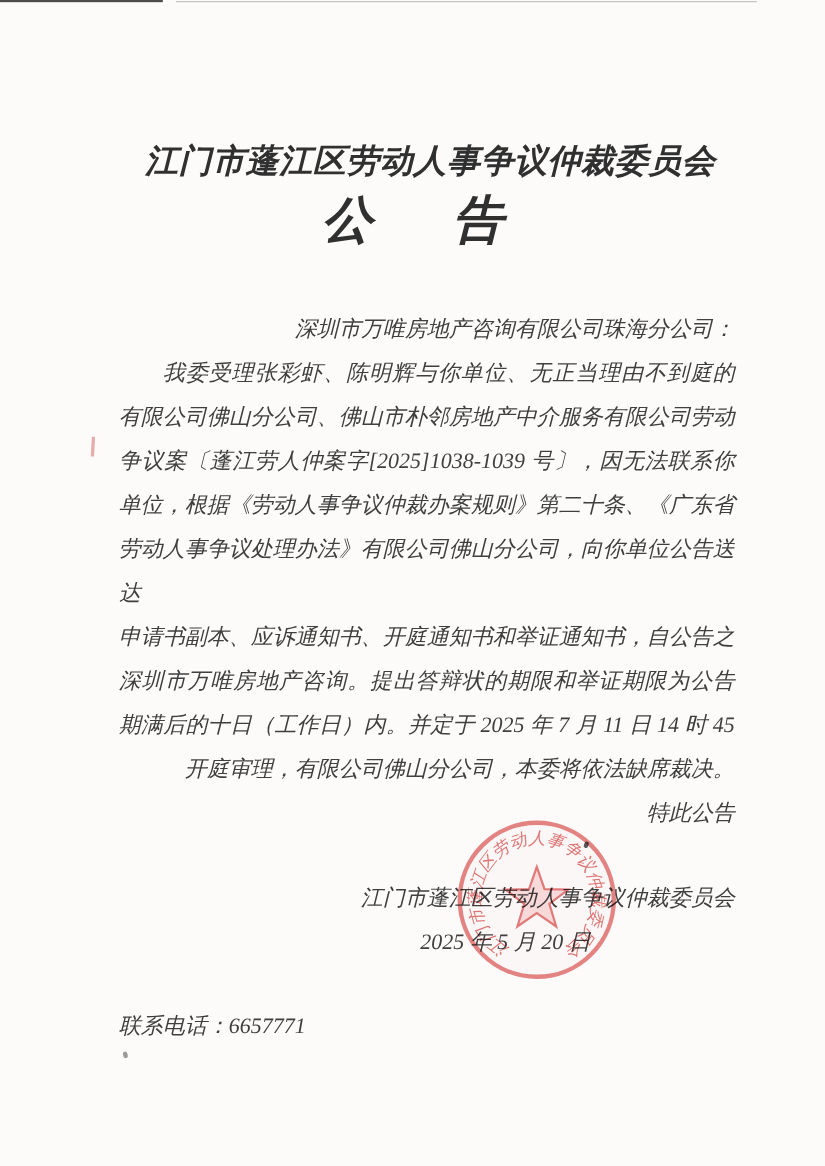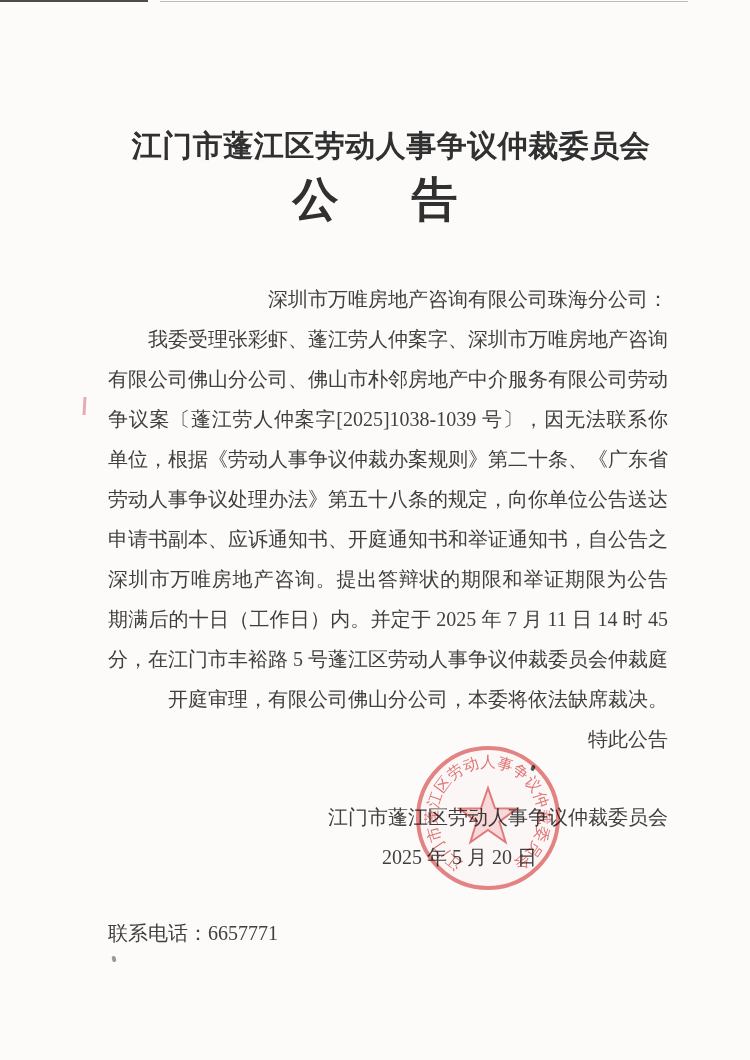--- a/index.html
+++ b/index.html
@@ -3,20 +3,21 @@
 <meta charset="utf-8">
 <style>
   html,body{margin:0;padding:0;}
   .page{
     position:relative;
     width:750px;height:1060px;
     background:#fcfbfa;
     overflow:hidden;
     font-family:"Liberation Serif","DejaVu Serif",serif;
     color:#3f3f3f;
+    font-style:italic;
   }
   
   .scan-line-a{position:absolute;left:0;top:0;width:148px;height:2px;background:#4c4c4c;}
   .scan-line-b{position:absolute;left:160px;top:1px;width:528px;height:1px;background:#bcbcbc;}
   .red-tick{position:absolute;left:83px;top:397px;width:3px;height:18px;background:rgba(205,95,95,.5);transform:rotate(3deg);}
   .speck-a{position:absolute;left:531px;top:765px;width:4px;height:6px;background:#5a5a5a;border-radius:2px;transform:rotate(20deg);}
   .speck-b{position:absolute;left:112px;top:956px;width:4px;height:6px;background:#9a9a9a;border-radius:2px;transform:rotate(-15deg);}
 
   .doc-title{
     position:absolute;left:0;top:126px;width:750px;
@@ -63,29 +64,28 @@
   <div class="speck-b"></div>
 
   <div class="doc-title">江门市蓬江区劳动人事争议仲裁委员会</div>
   <div class="doc-subtitle">
     <span>公</span>
     <span>告</span>
   </div>
 
   <div class="content">
     <div class="line">深圳市万唯房地产咨询有限公司珠海分公司：</div>
-    <div class="jline indent">我委受理张彩虾、蓬江劳人仲案字、深圳市万唯房地产咨询</div>
+    <div class="jline indent">我委受理张彩虾、陈明辉与你单位、无正当理由不到庭的</div>
     <div class="jline">有限公司佛山分公司、佛山市朴邻房地产中介服务有限公司劳动</div>
     <div class="jline">争议案〔蓬江劳人仲案字[2025]1038-1039 号〕，因无法联系你</div>
     <div class="jline">单位，根据《劳动人事争议仲裁办案规则》第二十条、《广东省</div>
-    <div class="jline">劳动人事争议处理办法》第五十八条的规定，向你单位公告送达</div>
+    <div class="jline">劳动人事争议处理办法》有限公司佛山分公司，向你单位公告送达</div>
     <div class="jline">申请书副本、应诉通知书、开庭通知书和举证通知书，自公告之</div>
     <div class="jline">深圳市万唯房地产咨询。提出答辩状的期限和举证期限为公告</div>
     <div class="jline">期满后的十日（工作日）内。并定于 2025 年 7 月 11 日 14 时 45</div>
-    <div class="jline">分，在江门市丰裕路 5 号蓬江区劳动人事争议仲裁委员会仲裁庭</div>
     <div class="line">开庭审理，有限公司佛山分公司，本委将依法缺席裁决。</div>
     <div class="line closing">特此公告</div>
     <div class="signature">江门市蓬江区劳动人事争议仲裁委员会</div>
     <div class="date">2025 年 5 月 20 日</div>
     <div class="contact">联系电话：6657771</div>
   </div>
 
   <svg class="seal" viewBox="0 0 160 160" width="160" height="160">
     <circle cx="80" cy="80" r="70" fill="rgba(240,170,170,0.05)" stroke="rgba(219,82,82,0.8)" stroke-width="4"></circle>
     <polygon points="80,50 87.05,70.29 108.53,70.73 91.41,83.71 97.63,104.27 80,92 62.37,104.27 68.59,83.71 51.47,70.73 72.95,70.29" fill="rgba(235,140,140,0.30)" stroke="rgba(219,82,82,0.85)" stroke-width="2"></polygon>

